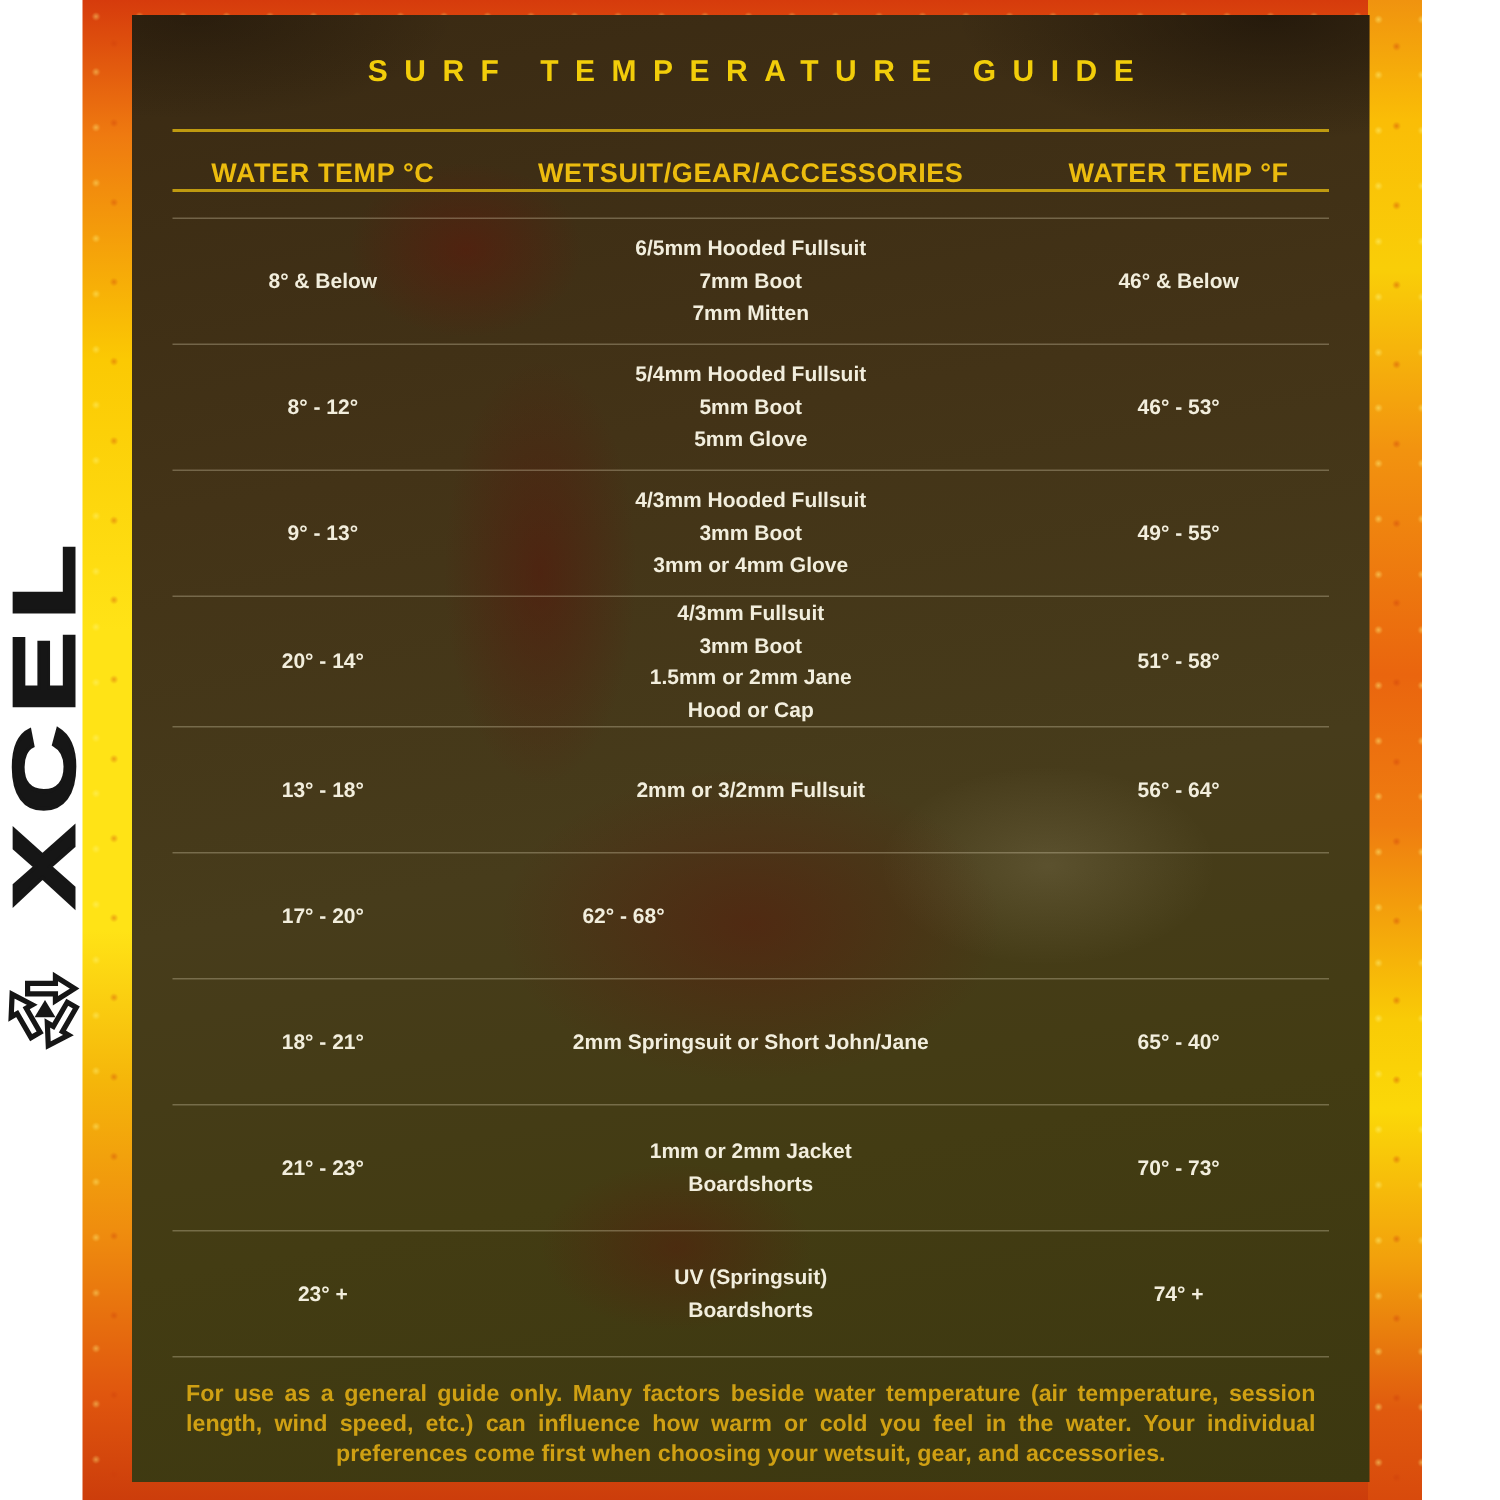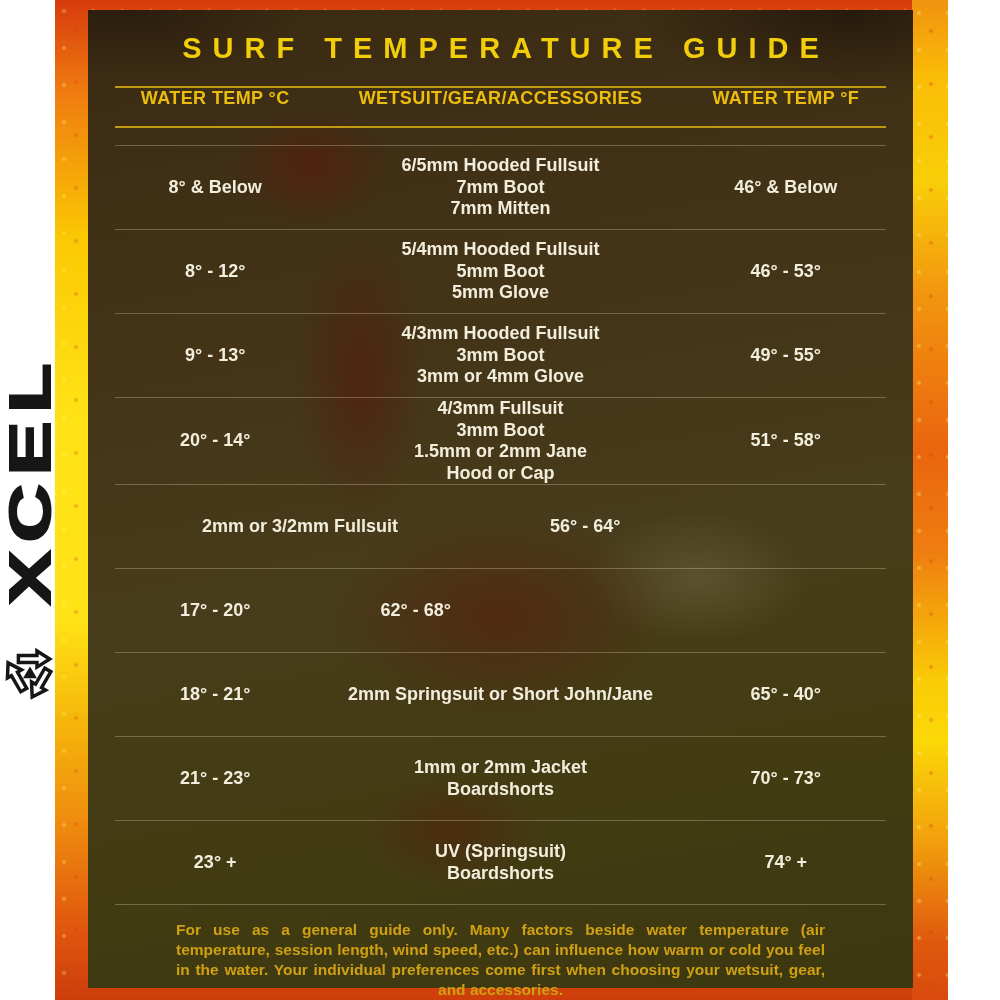--- a/index.html
+++ b/index.html
@@ -29,35 +29,35 @@
       radial-gradient(ellipse 300px 120px at 92% 0%, rgba(18,10,4,.55), transparent 70%),
       radial-gradient(ellipse 250px 100px at 5% 0%, rgba(18,10,4,.4), transparent 70%),
       radial-gradient(ellipse 120px 90px at 27% 16%, rgba(96,22,10,.5), transparent 65%),
       radial-gradient(ellipse 95px 210px at 33% 38%, rgba(88,18,9,.48), transparent 68%),
       radial-gradient(ellipse 240px 150px at 50% 62%, rgba(92,20,10,.45), transparent 70%),
       radial-gradient(ellipse 130px 80px at 44% 84%, rgba(90,20,10,.4), transparent 70%),
       radial-gradient(ellipse 160px 95px at 74% 58%, rgba(235,225,190,.13), transparent 70%),
       linear-gradient(170deg,#3a2a13 0%,#433317 30%,#473c1b 55%,#433c13 75%,#3c3810 100%);}
 
   .title-block{height:76px;display:flex;align-items:center;justify-content:center;}
-  .title{color:#f2cd0a;font-size:29px;font-weight:800;letter-spacing:11px;padding-left:11px;}
+  .title{color:#f2cd0a;font-size:20px;font-weight:800;letter-spacing:11px;padding-left:11px;}
 
-  .header-row{box-sizing:border-box;height:42px;margin:0 27px;display:flex;align-items:flex-start;
+  .header-row{box-sizing:border-box;height:42px;margin:0 27px;display:flex;align-items:flex-end;
     border-top:2px solid #bf9a10;border-bottom:2px solid #bf9a10;}
   .header-cell{color:#ecbc0e;font-size:18px;font-weight:700;letter-spacing:.4px;text-align:center;}
   .w-c{width:26%;} .w-gear{width:48%;} .w-f{width:26%;}
 
   .spacer{height:17px;}
 
   .rows{flex:1;display:flex;flex-direction:column;margin:0 27px;
     border-bottom:1px solid rgba(225,215,185,.32);}
   .row{flex:1;display:flex;align-items:center;border-top:1px solid rgba(225,215,185,.32);}
-  .cell{text-align:center;color:#f2eedd;font-size:18px;font-weight:700;line-height:21.5px;}
+  .cell{text-align:center;color:#f2eedd;font-size:14px;font-weight:700;line-height:21.5px;}
 
-  .footer{height:83px;box-sizing:border-box;padding:15px 88px 0;
+  .footer{height:83px;box-sizing:border-box;padding:15px 36px 0;
     color:#cfa013;font-size:15.5px;line-height:20px;font-weight:600;
     text-align:justify;text-align-last:center;}
 
   
   .brand-text{position:absolute;left:-120px;top:450px;width:300px;height:60px;line-height:60px;
     transform:rotate(-90deg) scaleX(1.4);text-align:center;
     color:#161616;font-size:58px;font-weight:900;letter-spacing:6px;
     -webkit-text-stroke:2px #161616;}
   .brand-icon{position:absolute;left:1px;top:636px;width:58px;height:74px;}
 </style>
@@ -129,20 +129,21 @@
     <div class="cell w-gear cell-gear">
               <div>4/3mm Fullsuit</div>
               <div>3mm Boot</div>
               <div>1.5mm or 2mm Jane</div>
               <div>Hood or Cap</div>
             </div>
     <div class="cell w-f cell-f">51° - 58°</div>
   </div>
 
   <div class="row">
+    <div class="cell w-c cell-c">13° - 18°</div>
     <div class="cell w-gear cell-gear">
               <div>2mm or 3/2mm Fullsuit</div>
             </div>
     <div class="cell w-f cell-f">56° - 64°</div>
   </div>
 
   <div class="row">
     <div class="cell w-c cell-c">17° - 20°</div>
     <div class="cell w-f cell-f">62° - 68°</div>
   </div>

